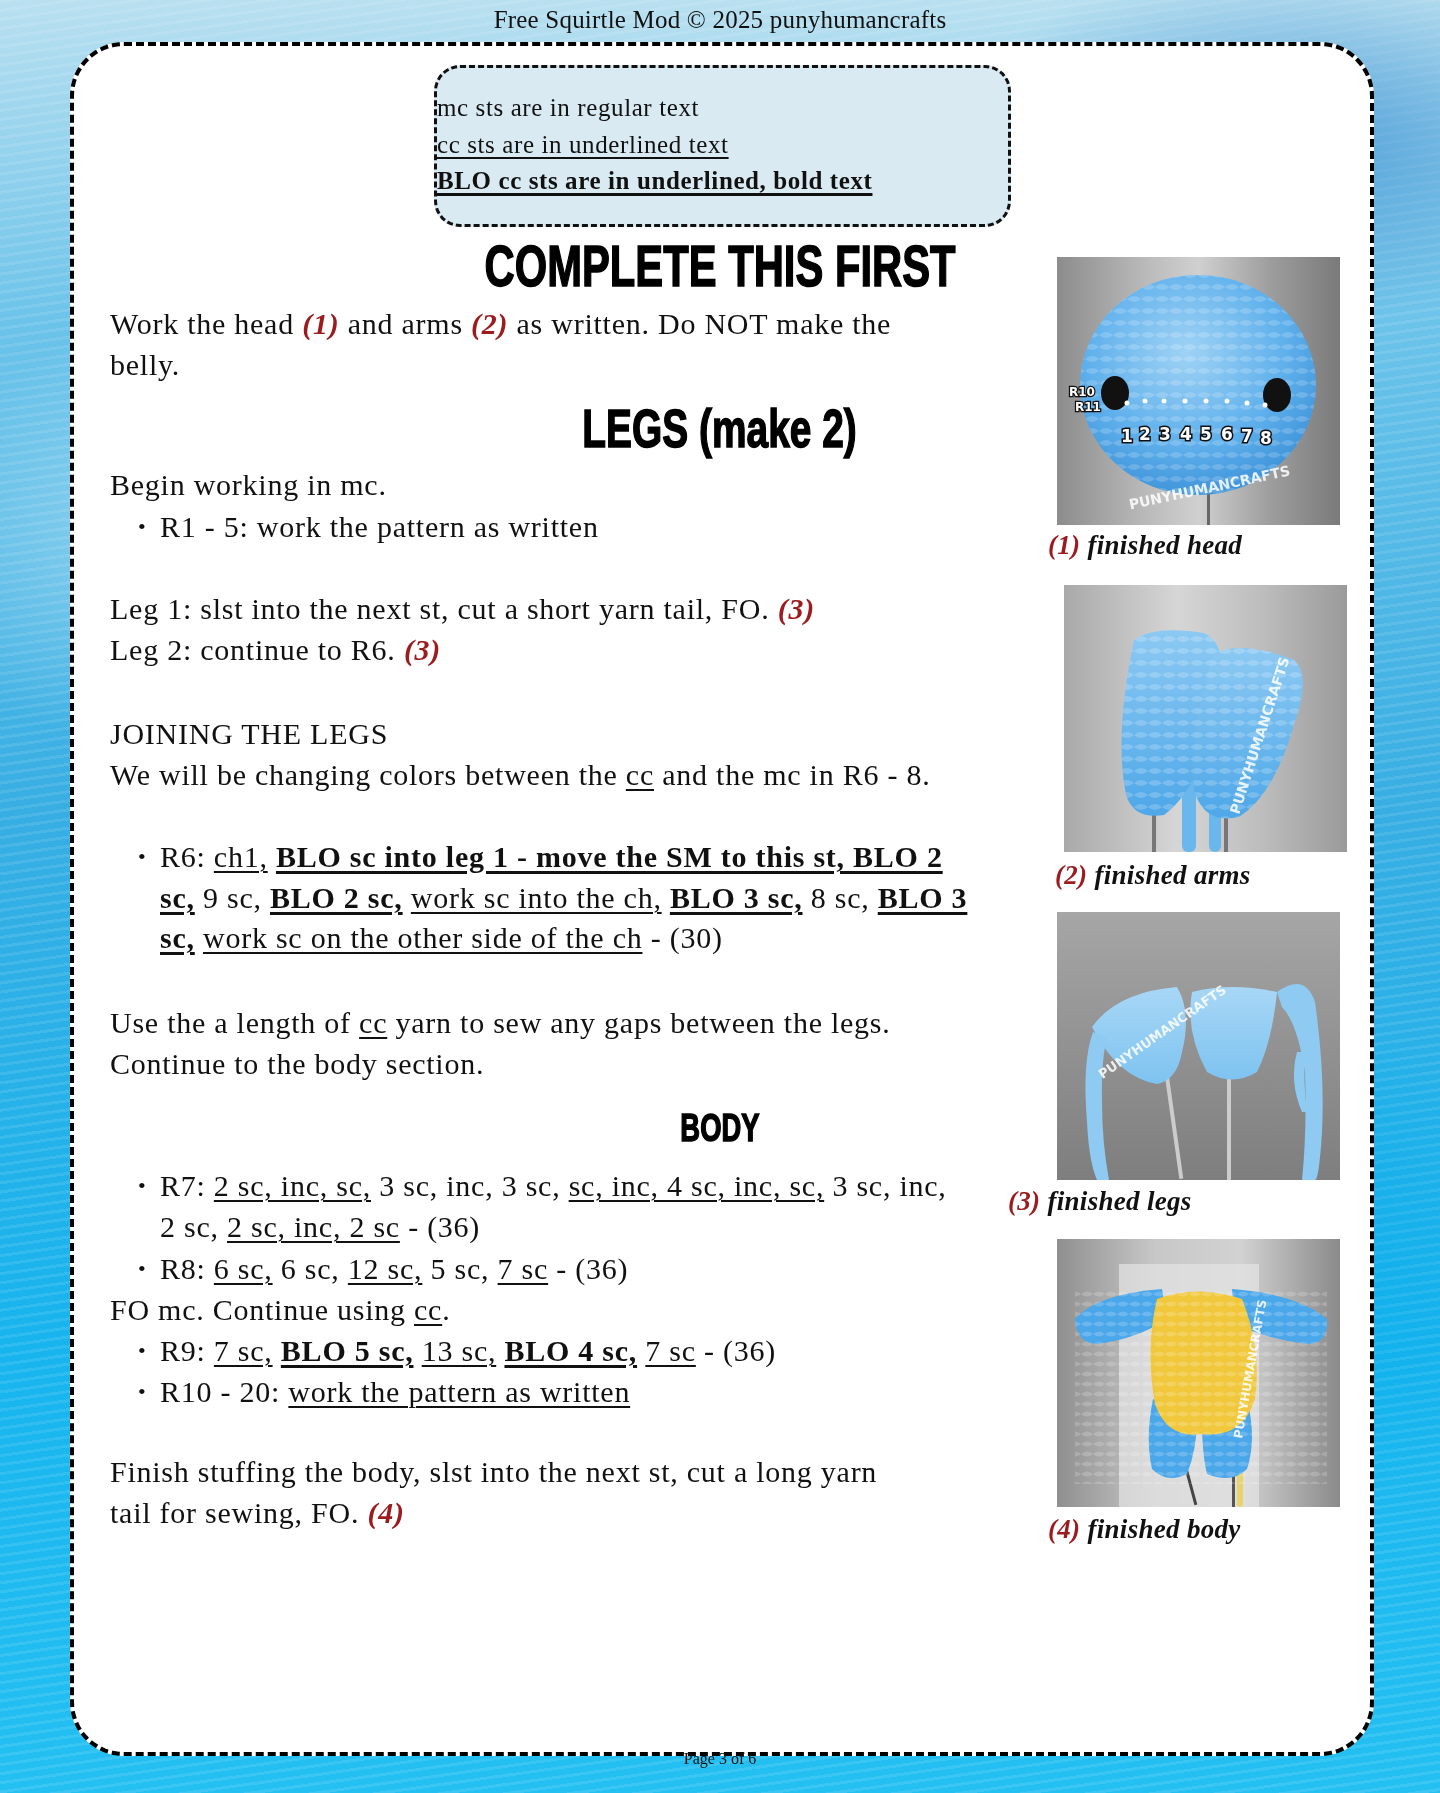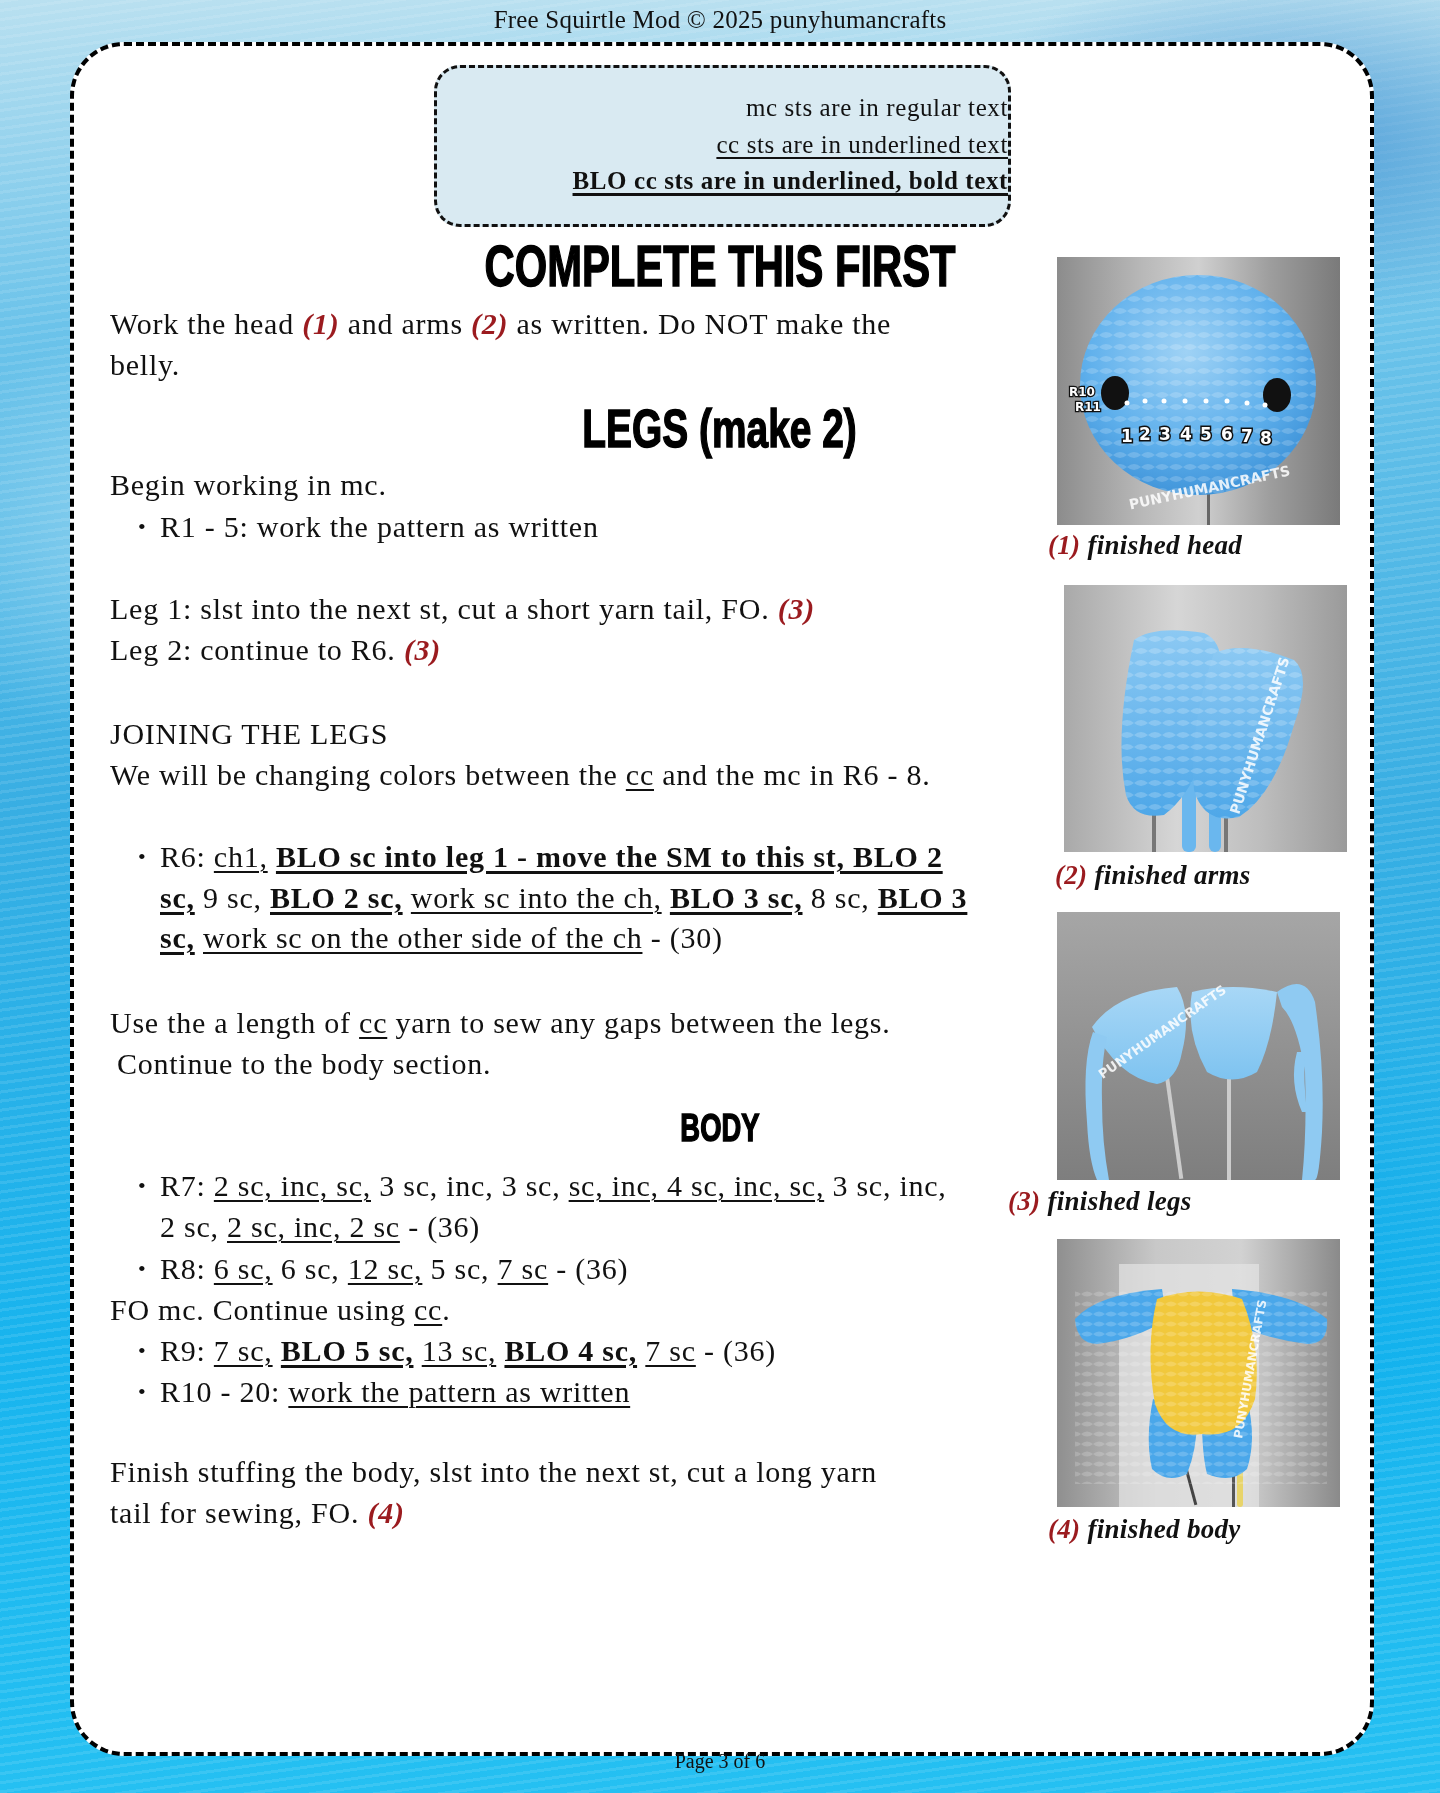--- a/index.html
+++ b/index.html
@@ -12,32 +12,32 @@
       radial-gradient(ellipse 600px 400px at 80% 70%, rgba(0,170,235,0.6), rgba(0,170,235,0) 70%),
       repeating-linear-gradient(172deg, rgba(255,255,255,0.10) 0 3px, rgba(0,0,0,0) 3px 9px),
       linear-gradient(180deg, #b9e0f0 0%, #6cc3ea 18%, #38aee3 45%, #18b4ee 75%, #25c0f2 100%);
   }
   .header {
     position:absolute; left:0; width:1440px; top:6px; text-align:center;
     font-size:25px; letter-spacing:0.2px; color:#111;
   }
   .footer {
     position:absolute; left:0; width:1440px; top:1750px; text-align:center;
-    font-size:20px; color:#111;
+    font-size:16px; color:#111;
   }
   .page {
     position:absolute; left:70px; top:42px; width:1296px; height:1706px;
     background:#fff; border:4px dashed #000; border-radius:54px;
   }
   .legend {
     position:absolute; left:434px; top:65px; width:571px; height:156px;
     background:#d9eaf2; border:3px dashed #111; border-radius:26px;
   }
   .legend-line {
-    position:absolute; left:0; width:100%; text-align:right;
+    position:absolute; left:0; width:100%; text-align:left;
     font-size:25px; letter-spacing:0.6px; line-height:30px;
   }
   .heading {
     position:absolute; left:0; width:1440px; text-align:center;
     font-family:"Liberation Sans", sans-serif; font-weight:bold; color:#000;
   }
   .heading span.h {
     display:inline-block; transform:scaleX(0.72); transform-origin:center;
     -webkit-text-stroke:1.5px #000;
   }
@@ -89,21 +89,21 @@
 
 <div class="line" style="left:110px; top:714px;"><span>JOINING THE LEGS</span></div>
 <div class="line" style="left:110px; top:755px;"><span>We will be changing colors between the </span><span class="cc">cc</span><span> and the mc in R6 - 8.</span></div>
 
 <div class="bullet-dot" style="left:138px; top:837px;">•</div>
 <div class="line" style="left:160px; top:837px;"><span>R6: </span><span class="cc">ch1,</span><span> </span><span class="blo">BLO sc into leg 1 - move the SM to this st, BLO 2</span></div>
 <div class="line" style="left:160px; top:878px;"><span class="blo">sc,</span><span> 9 sc, </span><span class="blo">BLO 2 sc,</span><span> </span><span class="cc">work sc into the ch,</span><span> </span><span class="blo">BLO 3 sc,</span><span> 8 sc, </span><span class="blo">BLO 3</span></div>
 <div class="line" style="left:160px; top:918px;"><span class="blo">sc,</span><span> </span><span class="cc">work sc on the other side of the ch</span><span> - (30)</span></div>
 
 <div class="line" style="left:110px; top:1003px;"><span>Use the a length of </span><span class="cc">cc</span><span> yarn to sew any gaps between the legs.</span></div>
-<div class="line" style="left:110px; top:1044px;margin-left:7px;"><span>Continue to the body section.</span></div>
+<div class="line" style="left:110px; top:1044px;"><span>Continue to the body section.</span></div>
 
 <div class="bullet-dot" style="left:138px; top:1166px;">•</div>
 <div class="line" style="left:160px; top:1166px;"><span>R7: </span><span class="cc">2 sc, inc, sc,</span><span> 3 sc, inc, 3 sc, </span><span class="cc">sc, inc, 4 sc, inc, sc,</span><span> 3 sc, inc,</span></div>
 <div class="line" style="left:160px; top:1207px;"><span>2 sc, </span><span class="cc">2 sc, inc, 2 sc</span><span> - (36)</span></div>
 
 <div class="bullet-dot" style="left:138px; top:1249px;">•</div>
 <div class="line" style="left:160px; top:1249px;"><span>R8: </span><span class="cc">6 sc,</span><span> 6 sc, </span><span class="cc">12 sc,</span><span> 5 sc, </span><span class="cc">7 sc</span><span> - (36)</span></div>
 
 <div class="line" style="left:110px; top:1290px;"><span>FO mc. Continue using </span><span class="cc">cc</span><span>.</span></div>
 

